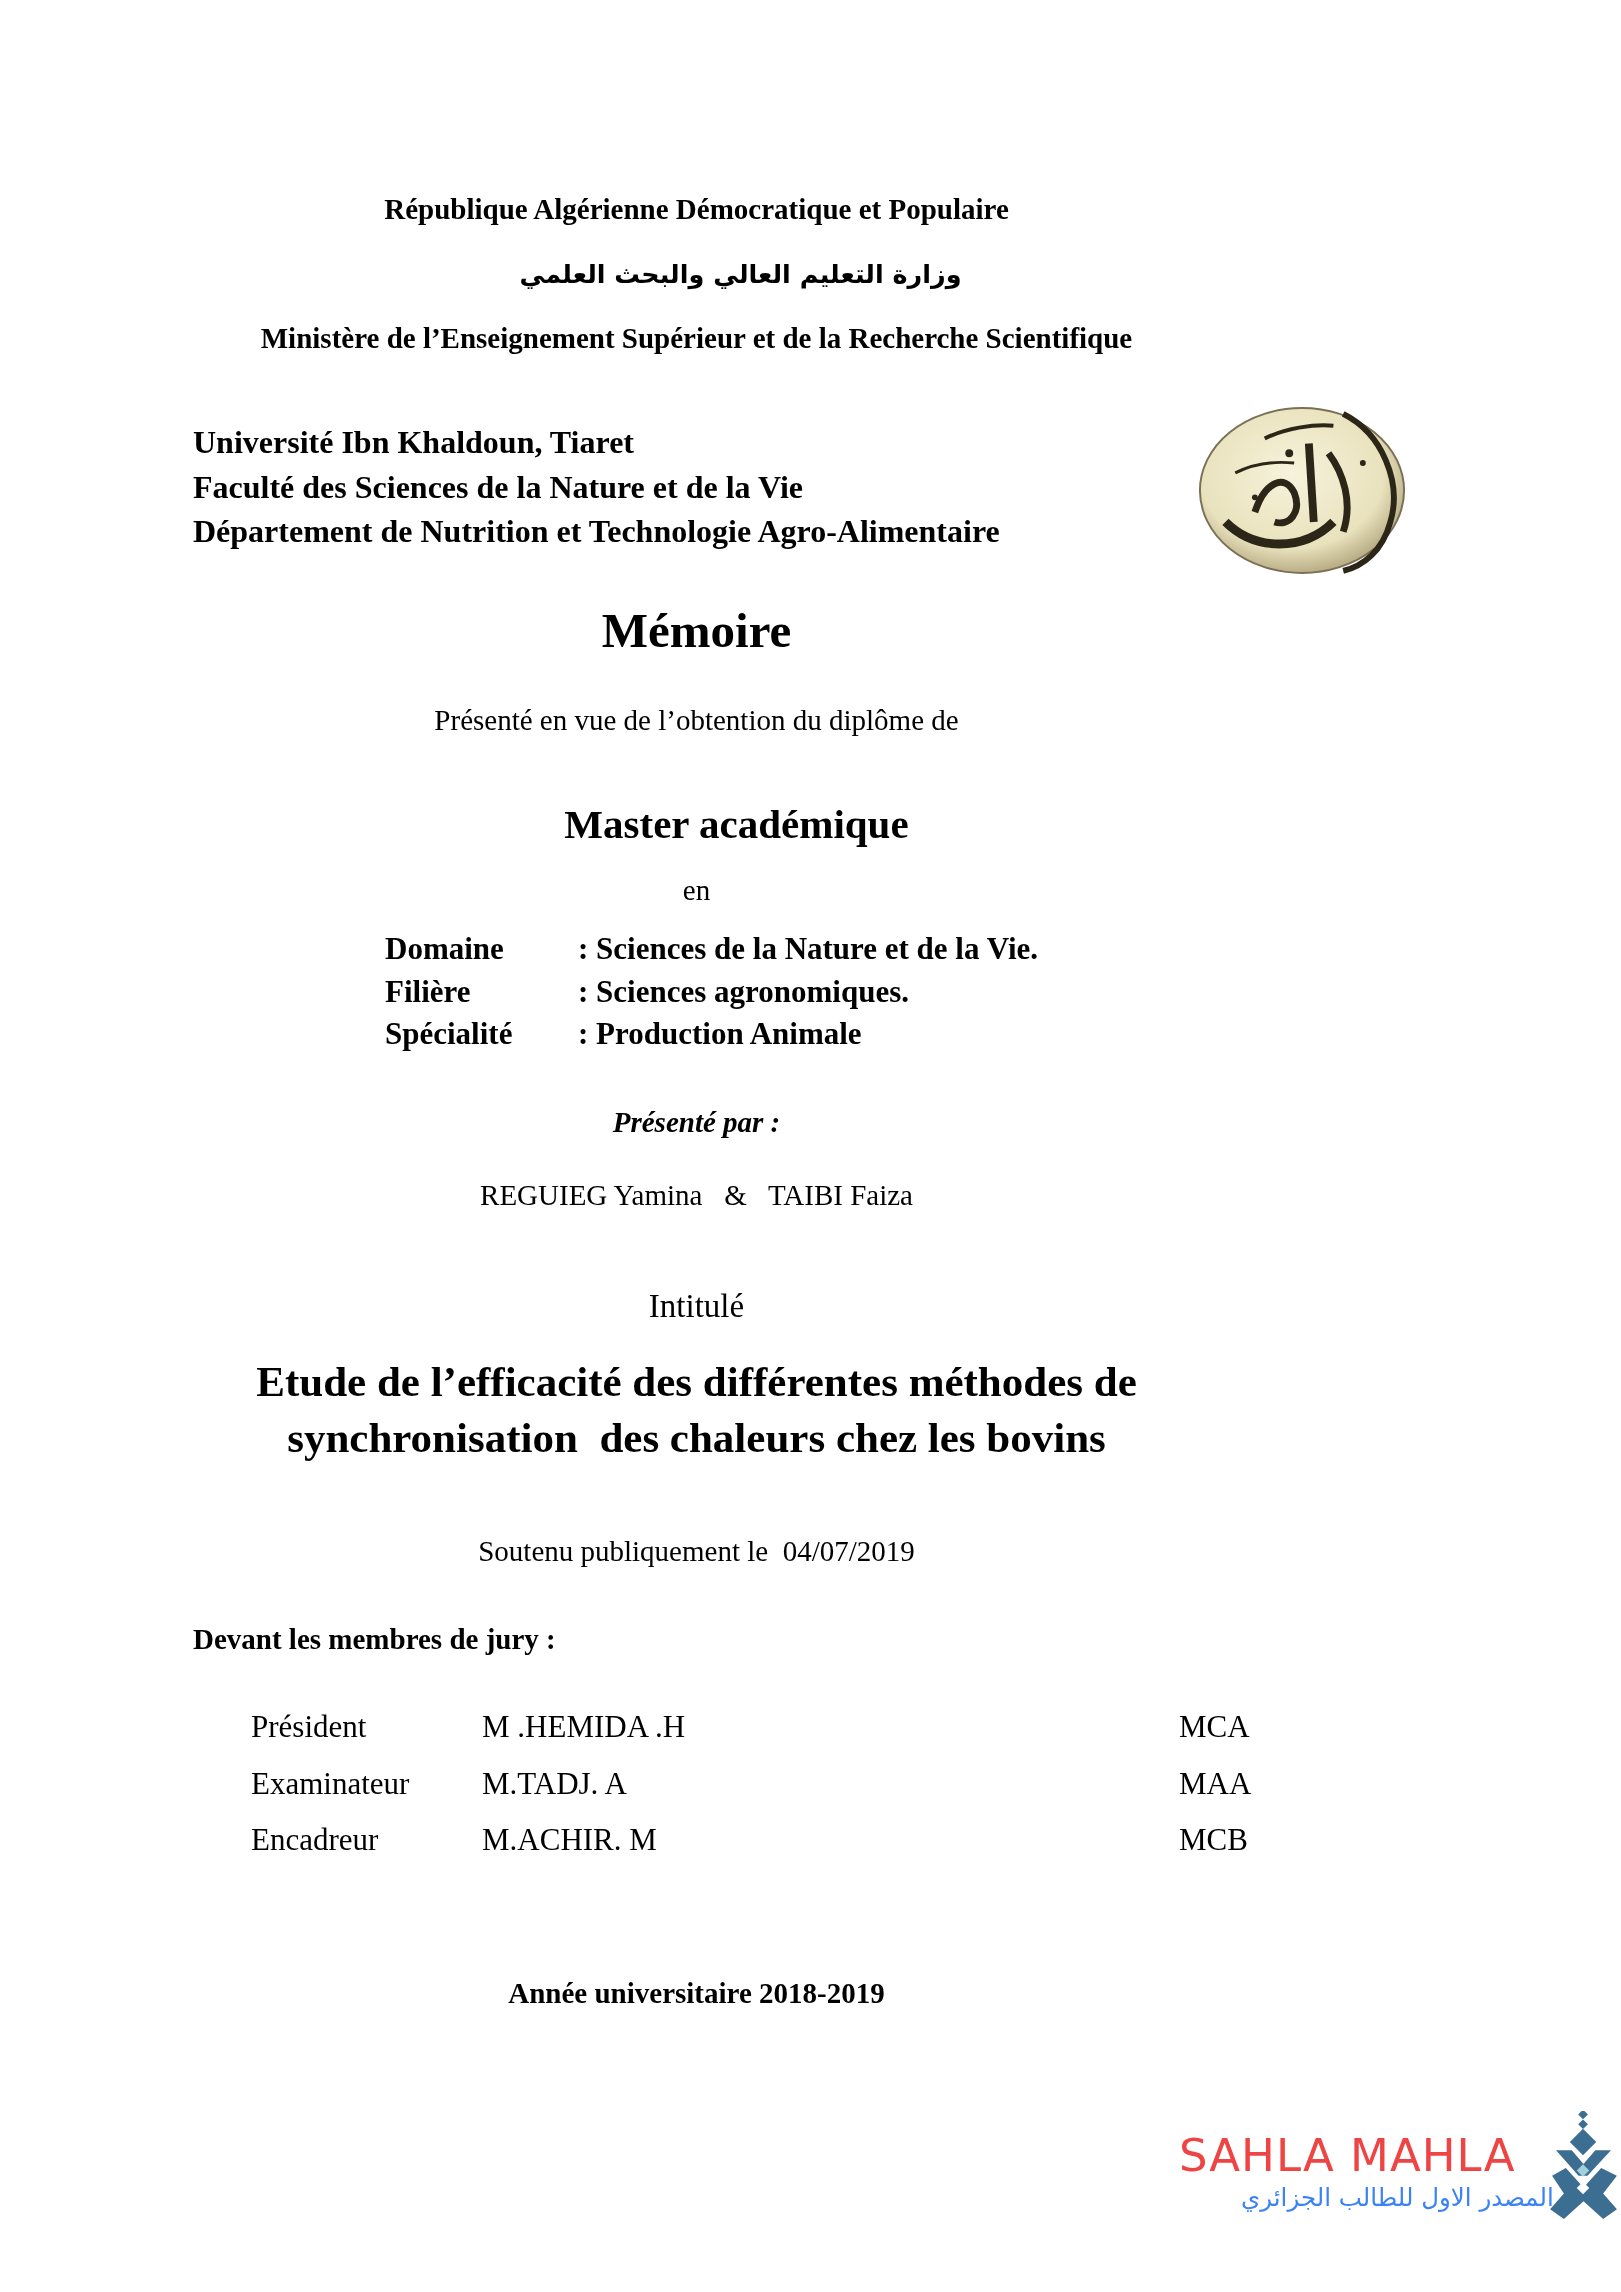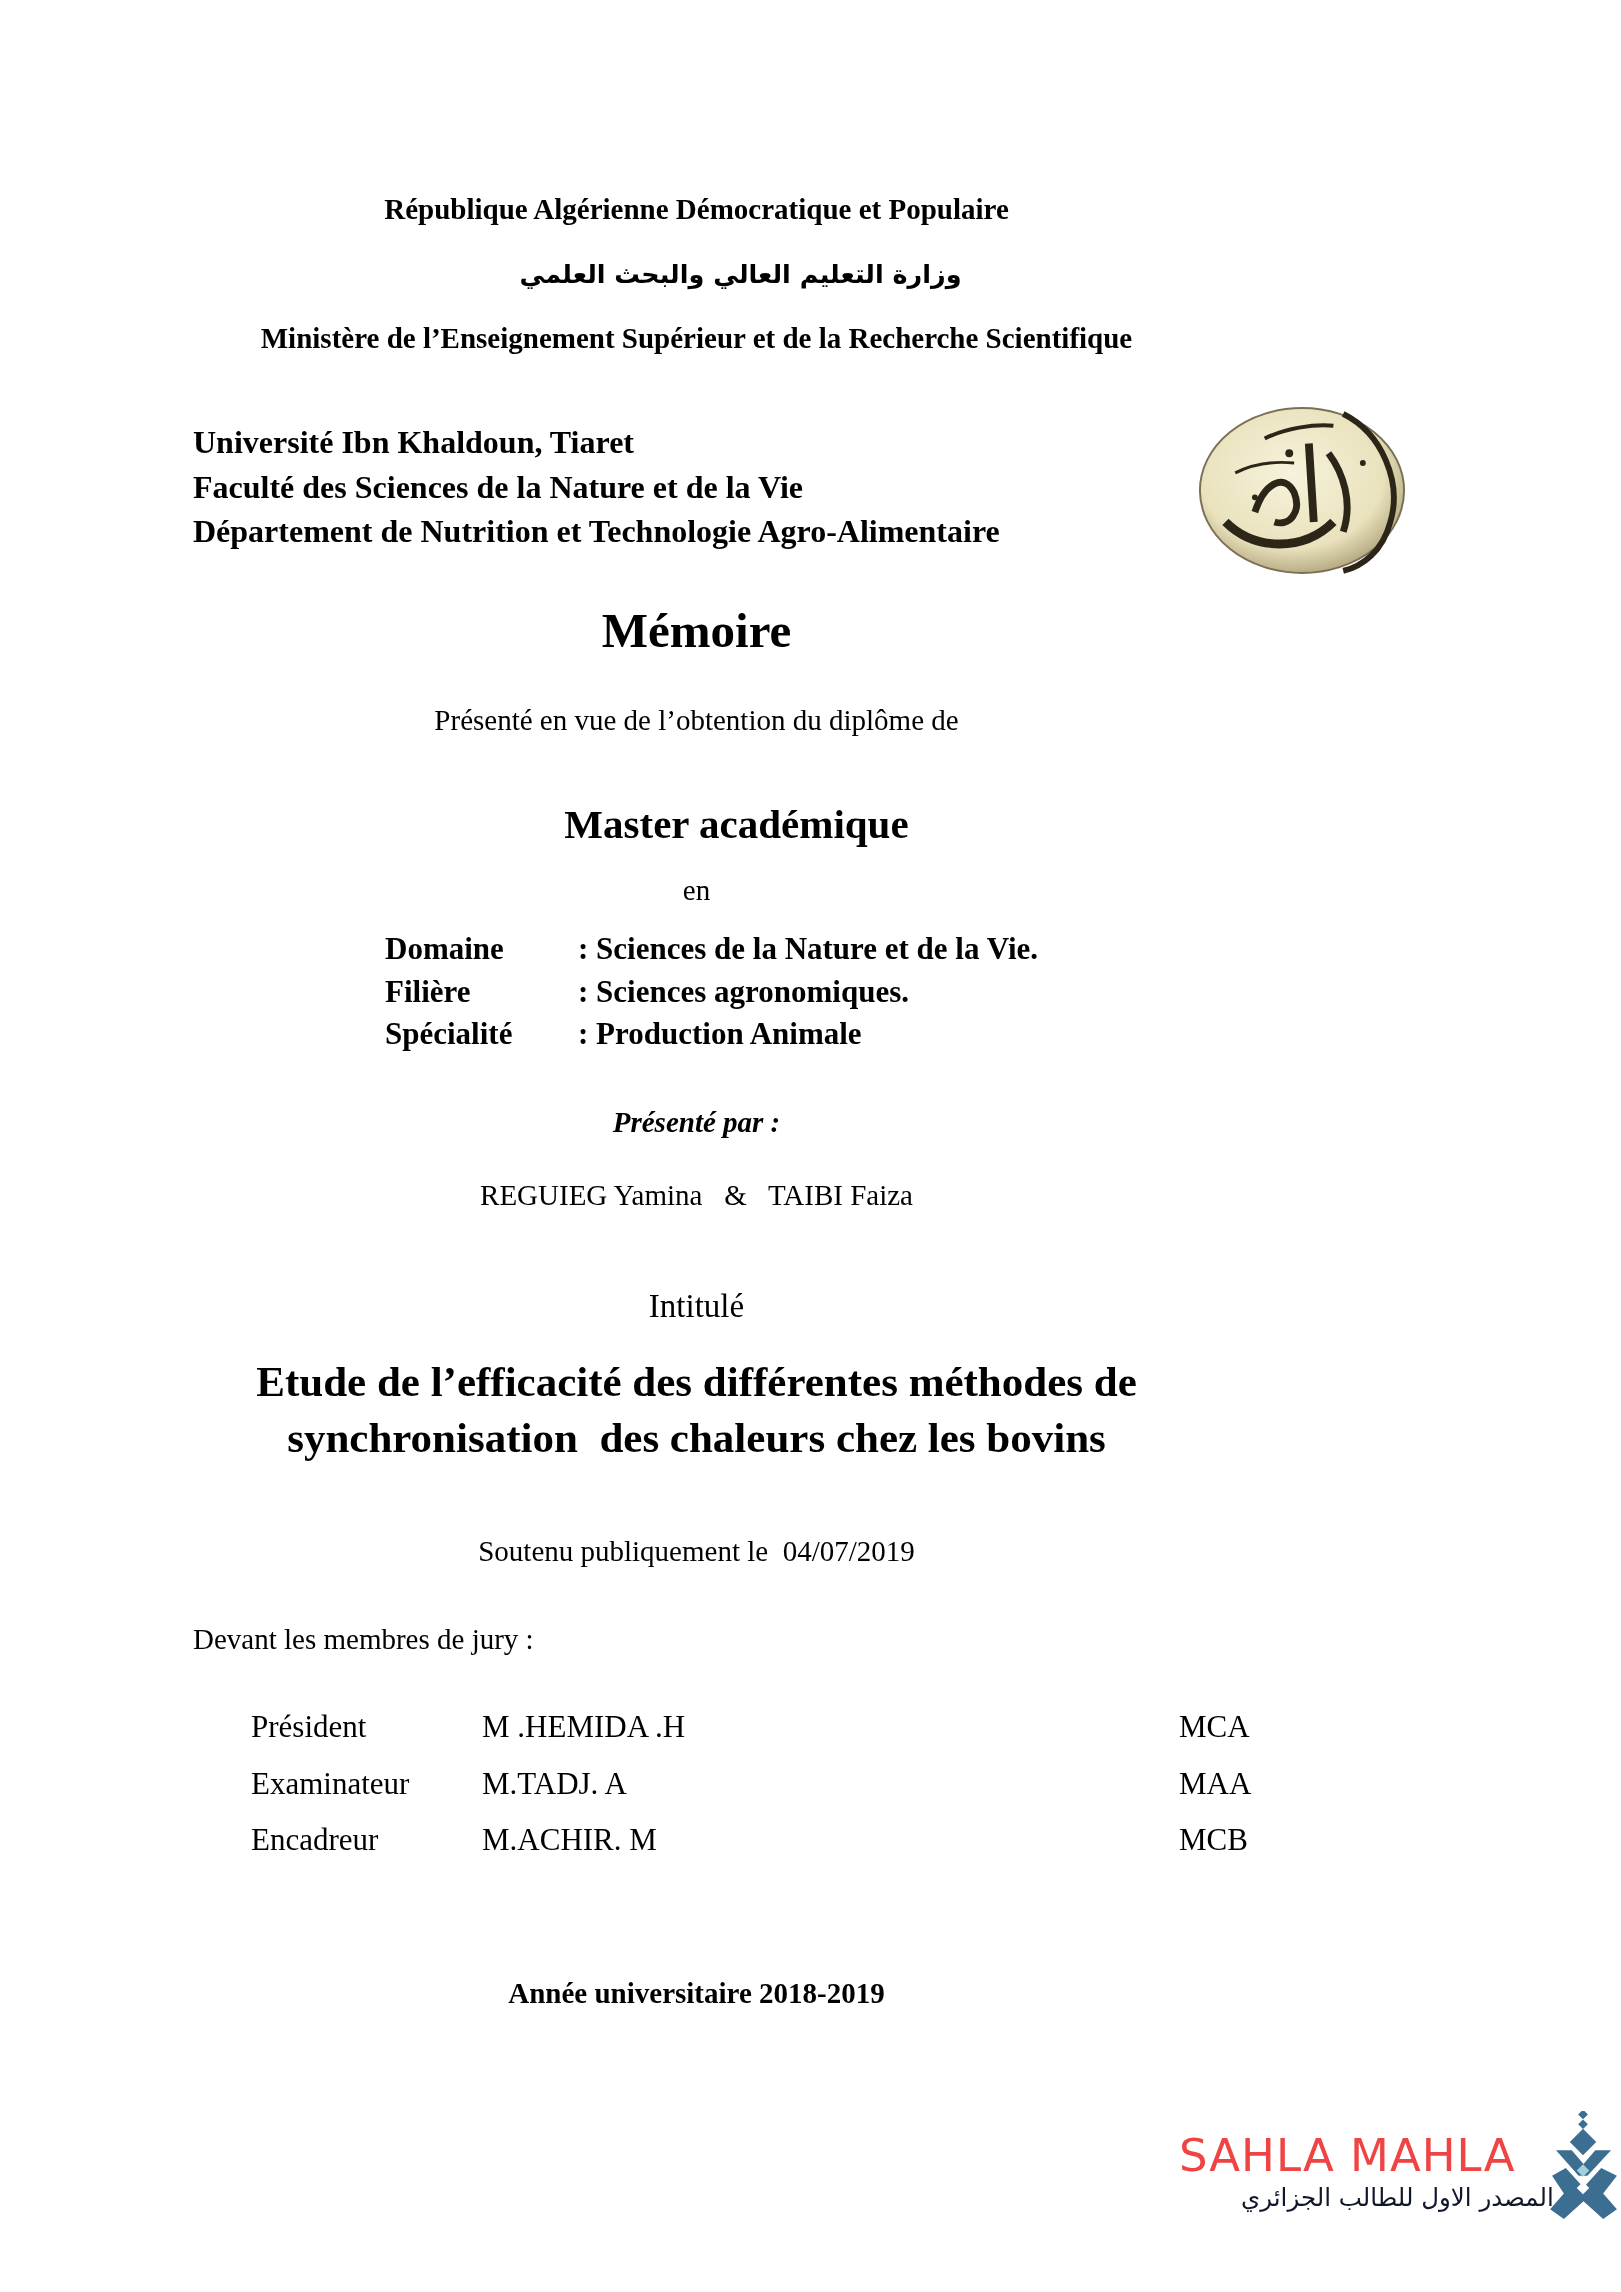--- a/index.html
+++ b/index.html
@@ -20,21 +20,21 @@
 
   .jury-row { position: absolute; left: 251px; width: 1010px; font-size: 31px; }
   .jury-row .role { position: absolute; left: 0; }
   .jury-row .name { position: absolute; left: 231px; }
   .jury-row .grade { position: absolute; left: 928px; }
 
   #watermark { position: absolute; left: 1174px; top: 2107px; width: 447px; height: 118px; }
   #watermark .wm-title { position: absolute; left: 4.9px; top: 21.6px; font-family: "DejaVu Sans", sans-serif;
       font-size: 45px; letter-spacing: 1px; color: #ef4444; white-space: nowrap; font-weight: normal; }
   #watermark .wm-sub { position: absolute; left: 7.8px; top: 76px; font-family: "DejaVu Sans", sans-serif;
-      font-size: 24.5px; color: #0f172a; white-space: nowrap; direction: rtl; width: 372px; text-align: right; }
+      font-size: 24.5px; color: #3b82f6; white-space: nowrap; direction: rtl; width: 372px; text-align: right; }
   #watermark svg { position: absolute; left: 374px; top: 3.9px; }
 </style>
 </head>
 <body>
 
 <div class="abs center b s30" style="top:193px;">République Algérienne Démocratique et Populaire</div>
 <div class="abs center ar" style="top:259px;">وزارة التعليم العالي والبحث العلمي</div>
 <div class="abs center b s30" style="top:322px;">Ministère de l’Enseignement Supérieur et de la Recherche Scientifique</div>
 
 <div class="abs b s33" style="left:193px; top:424px;">Université Ibn Khaldoun, Tiaret</div>
@@ -81,21 +81,21 @@
 
 <div class="abs center b i s30" style="top:1106px;">Présenté par :</div>
 <div class="abs center s30" style="top:1179px; white-space:pre;">REGUIEG Yamina   &amp;   TAIBI Faiza</div>
 
 <div class="abs center" style="top:1288px; font-size:33px;">Intitulé</div>
 <div class="abs center b" style="top:1357px; font-size:43px;">Etude de l’efficacité des différentes méthodes de</div>
 <div class="abs center b" style="top:1413px; font-size:43px; white-space:pre;">synchronisation  des chaleurs chez les bovins</div>
 
 <div class="abs center s30" style="top:1535px; white-space:pre;">Soutenu publiquement le  04/07/2019</div>
 
-<div class="abs s30" style="left:193px; top:1623px;">Devant les membres de jury :</div>
+<div class="abs s30" style="left:193px; top:1623px;font-weight:bold;">Devant les membres de jury :</div>
 
 <div class="jury-row" style="top:1709px;">
   <span class="role">Président</span>
   <span class="name">M .HEMIDA .H</span>
   <span class="grade">MCA</span>
 </div>
 <div class="jury-row" style="top:1766px;">
   <span class="role">Examinateur</span>
   <span class="name">M.TADJ. A</span>
   <span class="grade">MAA</span>

